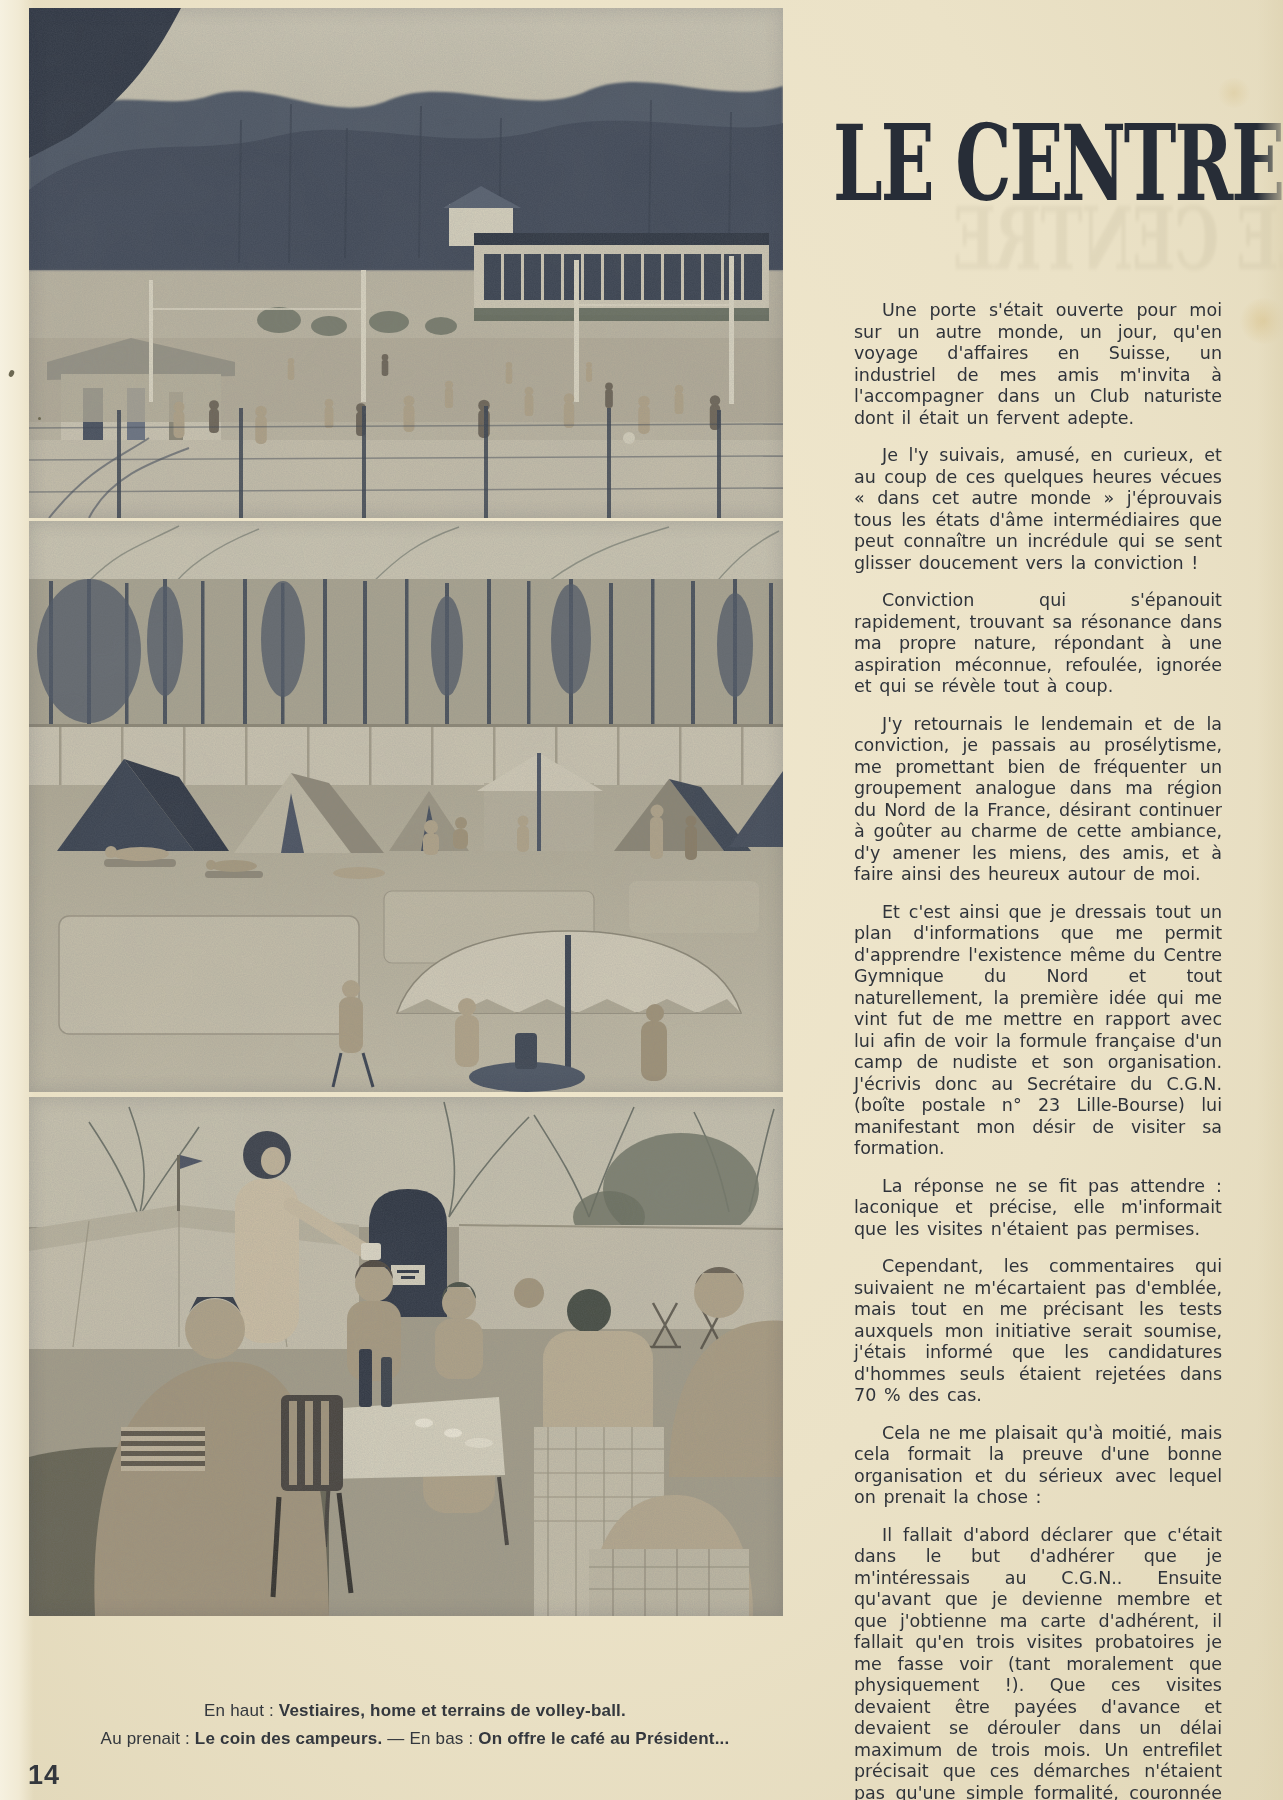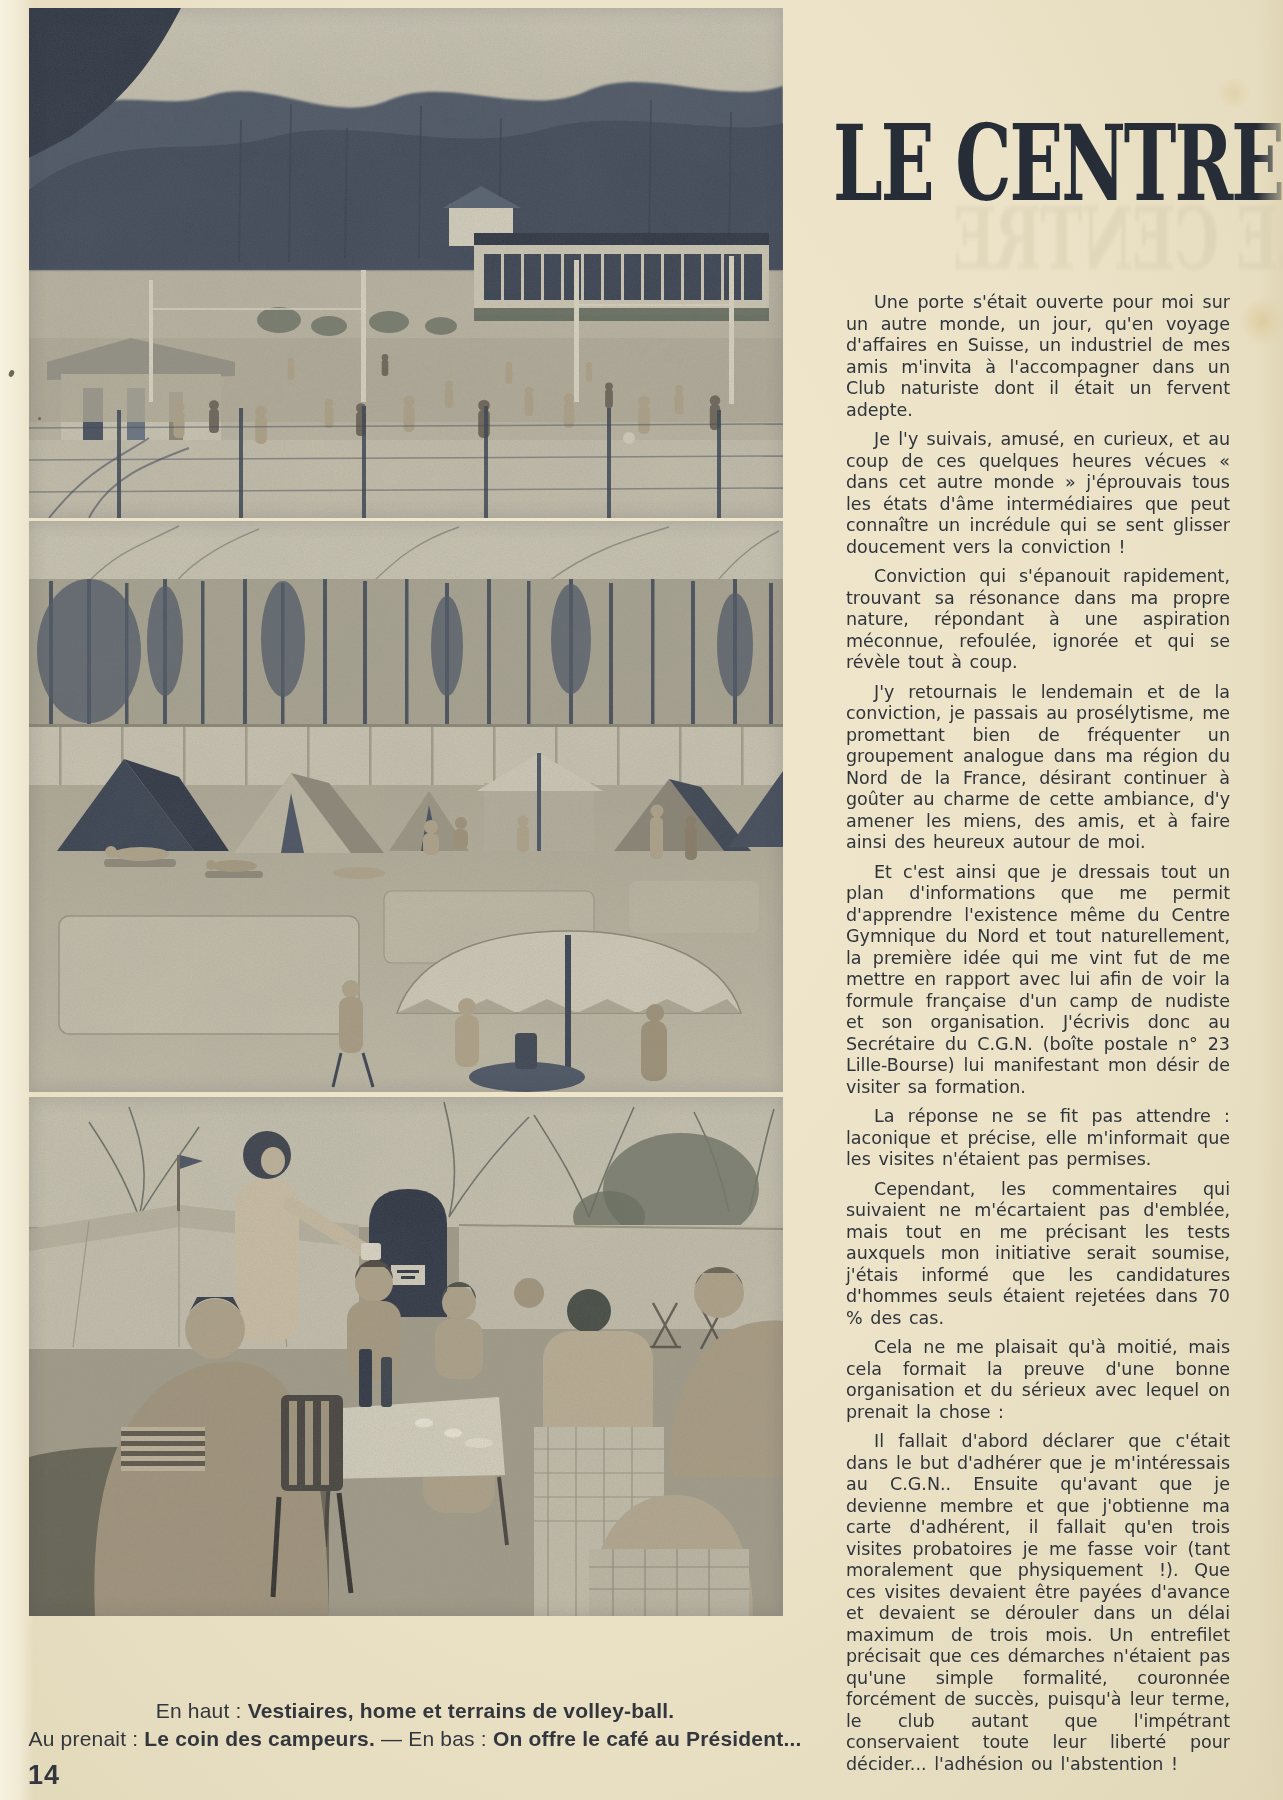--- a/index.html
+++ b/index.html
@@ -45,25 +45,25 @@
     font-family:"DejaVu Serif", serif;font-weight:bold;font-size:86px;line-height:1;
     color:#6b5f3f;letter-spacing:-2px;white-space:nowrap;
     transform:scale(-0.66,1);transform-origin:300px top;
     opacity:.07;filter:blur(2px);pointer-events:none;
   }
   .article{
     position:absolute;left:838px;top:284px;width:400px;
     font-family:"DejaVu Sans", sans-serif;font-size:17.5px;line-height:21.5px;
     color:#2f333a;text-align:justify;word-spacing:.12em;
   }
-  .article p{margin:8px;text-indent:28px;}
+  .article p{margin:16px;text-indent:28px;}
 
   .captions{
     position:absolute;left:25px;top:1697px;width:780px;text-align:center;
-    font-size:21px;line-height:27.5px;color:#33373d;letter-spacing:.2px;
+    font-size:17px;line-height:27.5px;color:#33373d;letter-spacing:.2px;
   }
   .captions .b{font-weight:bold;}
   .pagenum{
     position:absolute;left:28px;top:1760px;
     font-size:27px;color:#33373d;font-weight:bold;letter-spacing:1px;
   }
 </style>
 </head>
 <body>
 

